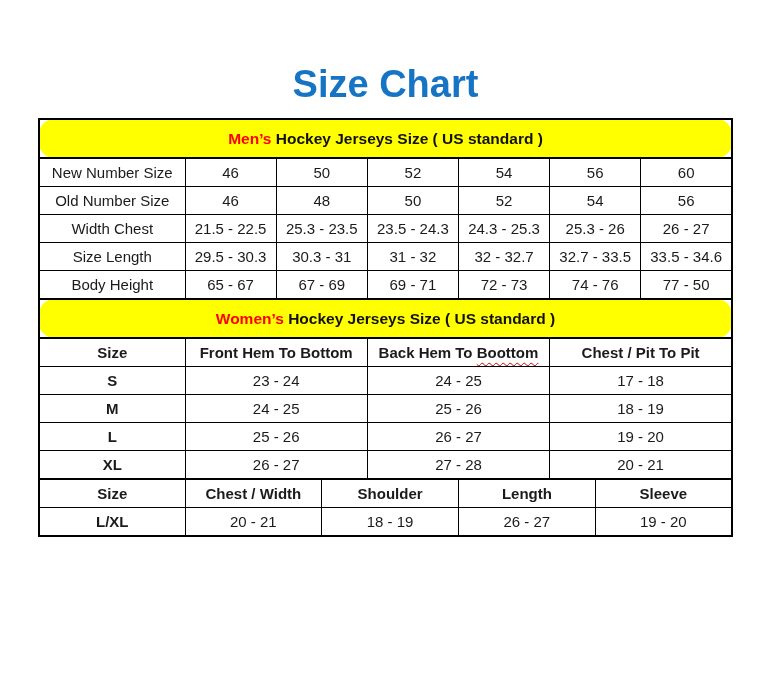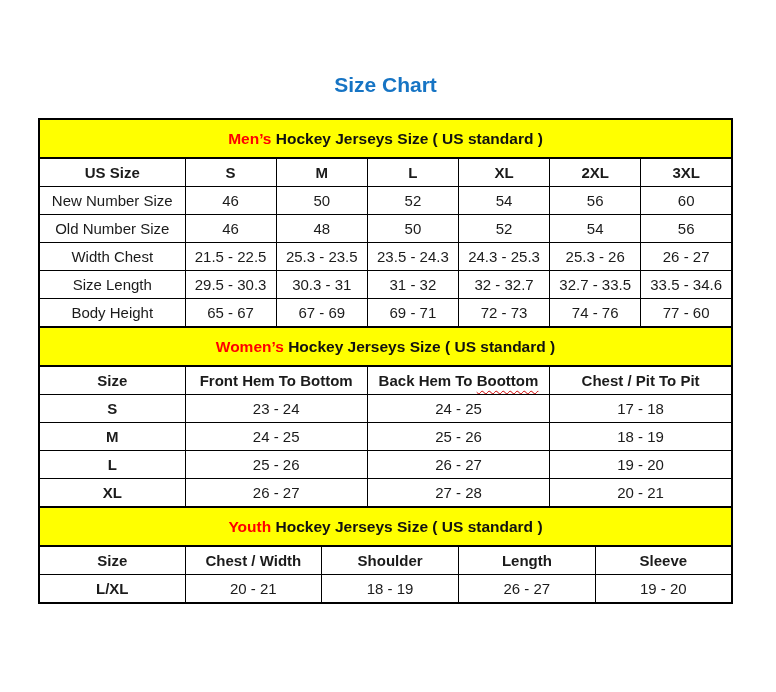--- a/index.html
+++ b/index.html
@@ -8,21 +8,21 @@
     background: #ffffff;
     font-family: "Liberation Sans", "DejaVu Sans", sans-serif;
     color: #1b1b1b;
   }
   .doc { position: relative; width: 776px; height: 692px; overflow: hidden; }
   .title {
     margin: 0 0 0 38px;
     padding-top: 68px;
     width: 695px;
     text-align: center;
-    font-size: 21px;
+    font-size: 38px;
     line-height: 33px;
     font-weight: bold;
     color: var(--title-blue, #1674C4);
   }
   .tables { width: 695px; margin: 17px 0 0 38px; }
   table.section {
     width: 695px;
     border-collapse: collapse;
     table-layout: fixed;
     border: 2.5px solid var(--table-border, #000);
@@ -44,21 +44,21 @@
     border: 1.5px solid var(--table-border, #000);
     height: 27px;
     text-align: center;
     vertical-align: middle;
     font-size: 15px;
     padding: 0 2px;
     overflow: hidden;
     white-space: nowrap;
   }
   th { font-weight: bold; }
-  td { font-weight: normal; }
+  td { font-weight: normal; border-radius: 15px; }
   .squiggle {
     text-decoration: underline;
     text-decoration-style: wavy;
     text-decoration-color: var(--squiggle-red, #CC0000);
     text-decoration-thickness: 1px;
     text-underline-offset: 4px;
   }
 </style>
 </head>
 <body>
@@ -74,29 +74,20 @@
           <col>
           <col>
           <col>
           <col>
         </colgroup>
         <tbody>
           <tr>
             <td colspan="7" class="banner"><span class="accent">Men’s</span> Hockey Jerseys Size ( US standard )</td>
           </tr>
           <tr>
-            <th>US Size</th>
-            <th>S</th>
-            <th>M</th>
-            <th>L</th>
-            <th>XL</th>
-            <th>2XL</th>
-            <th>3XL</th>
-          </tr>
-          <tr>
             <td>New Number Size</td>
             <td>46</td>
             <td>50</td>
             <td>52</td>
             <td>54</td>
             <td>56</td>
             <td>60</td>
           </tr>
           <tr>
             <td>Old Number Size</td>
@@ -125,21 +116,21 @@
             <td>32.7 - 33.5</td>
             <td>33.5 - 34.6</td>
           </tr>
           <tr>
             <td>Body Height</td>
             <td>65 - 67</td>
             <td>67 - 69</td>
             <td>69 - 71</td>
             <td>72 - 73</td>
             <td>74 - 76</td>
-            <td>77 - 60</td>
+            <td>77 - 50</td>
           </tr>
         </tbody>
       </table>
     <table class="section">
         <colgroup>
           <col class="label-col">
           <col>
           <col>
           <col>
         </colgroup>
@@ -181,23 +172,20 @@
       </table>
     <table class="section">
         <colgroup>
           <col class="label-col">
           <col>
           <col>
           <col>
           <col>
         </colgroup>
         <tbody>
-          <tr>
-            <td colspan="5" class="banner"><span class="accent">Youth</span> Hockey Jerseys Size ( US standard )</td>
-          </tr>
           <tr>
             <th>Size</th>
             <th>Chest / Width</th>
             <th>Shoulder</th>
             <th>Length</th>
             <th>Sleeve</th>
           </tr>
           <tr>
             <th>L/XL</th>
             <td>20 - 21</td>

